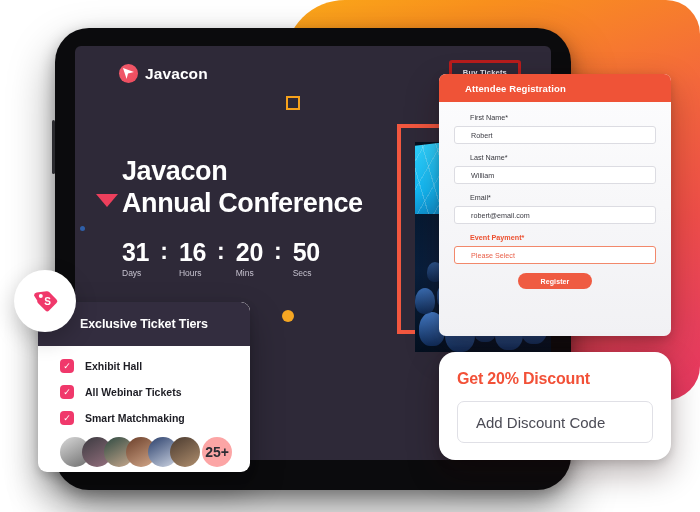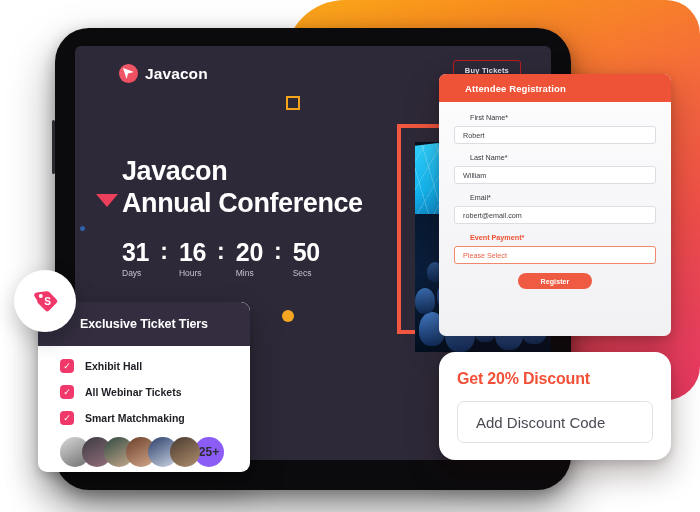--- a/index.html
+++ b/index.html
@@ -51,21 +51,21 @@
     width: 19px; height: 19px; border-radius: 50%;
     background: linear-gradient(140deg, #F05B6B 0%, #EE4B5E 100%);
     position: relative;
   }
   .brand-mark svg { position: absolute; left: 3px; top: 3px; }
   .brand-name { color: #fff; font-size: 15.5px; font-weight: 700; letter-spacing: .1px; }
 
   .buy-tickets {
     position: absolute; right: 30px; top: 14px;
     padding: 5px 11px 6px;
-    border: 1px solid #b91c1c;
+    border: 3px solid #b91c1c;
     border-radius: 3px;
     color: #e9e7ee; font-size: 7.5px; font-weight: 700; letter-spacing: .2px;
     background: transparent;
   }
 
   
   .deco-square {
     position: absolute; left: 211px; top: 50px;
     width: 14px; height: 14px;
     border: 2.5px solid #F7A21B;
@@ -140,21 +140,21 @@
   .reg-head {
     height: 28px; background: #EF5337;
     display: flex; align-items: center; padding-left: 26px;
   }
   .reg-head-title { color: #fff; font-size: 9.5px; font-weight: 700; letter-spacing: .1px; }
   .reg-body { padding: 11px 15px 0; }
   .f-label { font-size: 7.2px; color: #36363c; margin-bottom: 4px; font-weight: 400; padding-left: 16px; }
   .f-label.req-red { color: #EC5030; font-weight: 700; }
   .f-input {
     height: 18px; border: 1px solid #dcdce2; border-radius: 3px;
-    background: #fff; display: flex; align-items: center; padding-left: 8px;
+    background: #fff; display: flex; align-items: center; padding-left: 16px;
     font-size: 7.2px; color: #3a3a42; margin-bottom: 9px;
   }
   .f-input.select-hl { border-color: #F2886B; color: #E9604A; }
   .btn-register {
     display: block; margin: 5px auto 0;
     width: 74px; height: 16px; border-radius: 9px;
     background: #EF5B42; border: none;
     color: #fff; font-size: 7px; font-weight: 700; letter-spacing: .1px;
   }
 
@@ -199,22 +199,22 @@
   }
   .tier-label { font-size: 10.5px; color: #1d1d24; font-weight: 700; }
 
   .avatars { display: flex; align-items: center; margin-top: 4px; }
   .av {
     width: 30px; height: 30px; border-radius: 50%;
     margin-right: -8px; border: 0; overflow: hidden; position: relative;
   }
   .av-more {
     width: 30px; height: 30px; border-radius: 50%;
-    background: #8b5cf6; display: flex; align-items: center; justify-content: center;
-    font-size: 12px; font-weight: 700; color: #2c2c33; margin-left: 2px;
+    background: #fca5a5; display: flex; align-items: center; justify-content: center;
+    font-size: 14px; font-weight: 700; color: #2c2c33; margin-left: 10px;
   }
 
   
   .tag-badge {
     position: absolute; left: 14px; top: 270px;
     width: 62px; height: 62px; border-radius: 50%;
     background: #fff;
     box-shadow: 0 8px 22px rgba(0,0,0,.22);
     display: flex; align-items: center; justify-content: center;
   }

